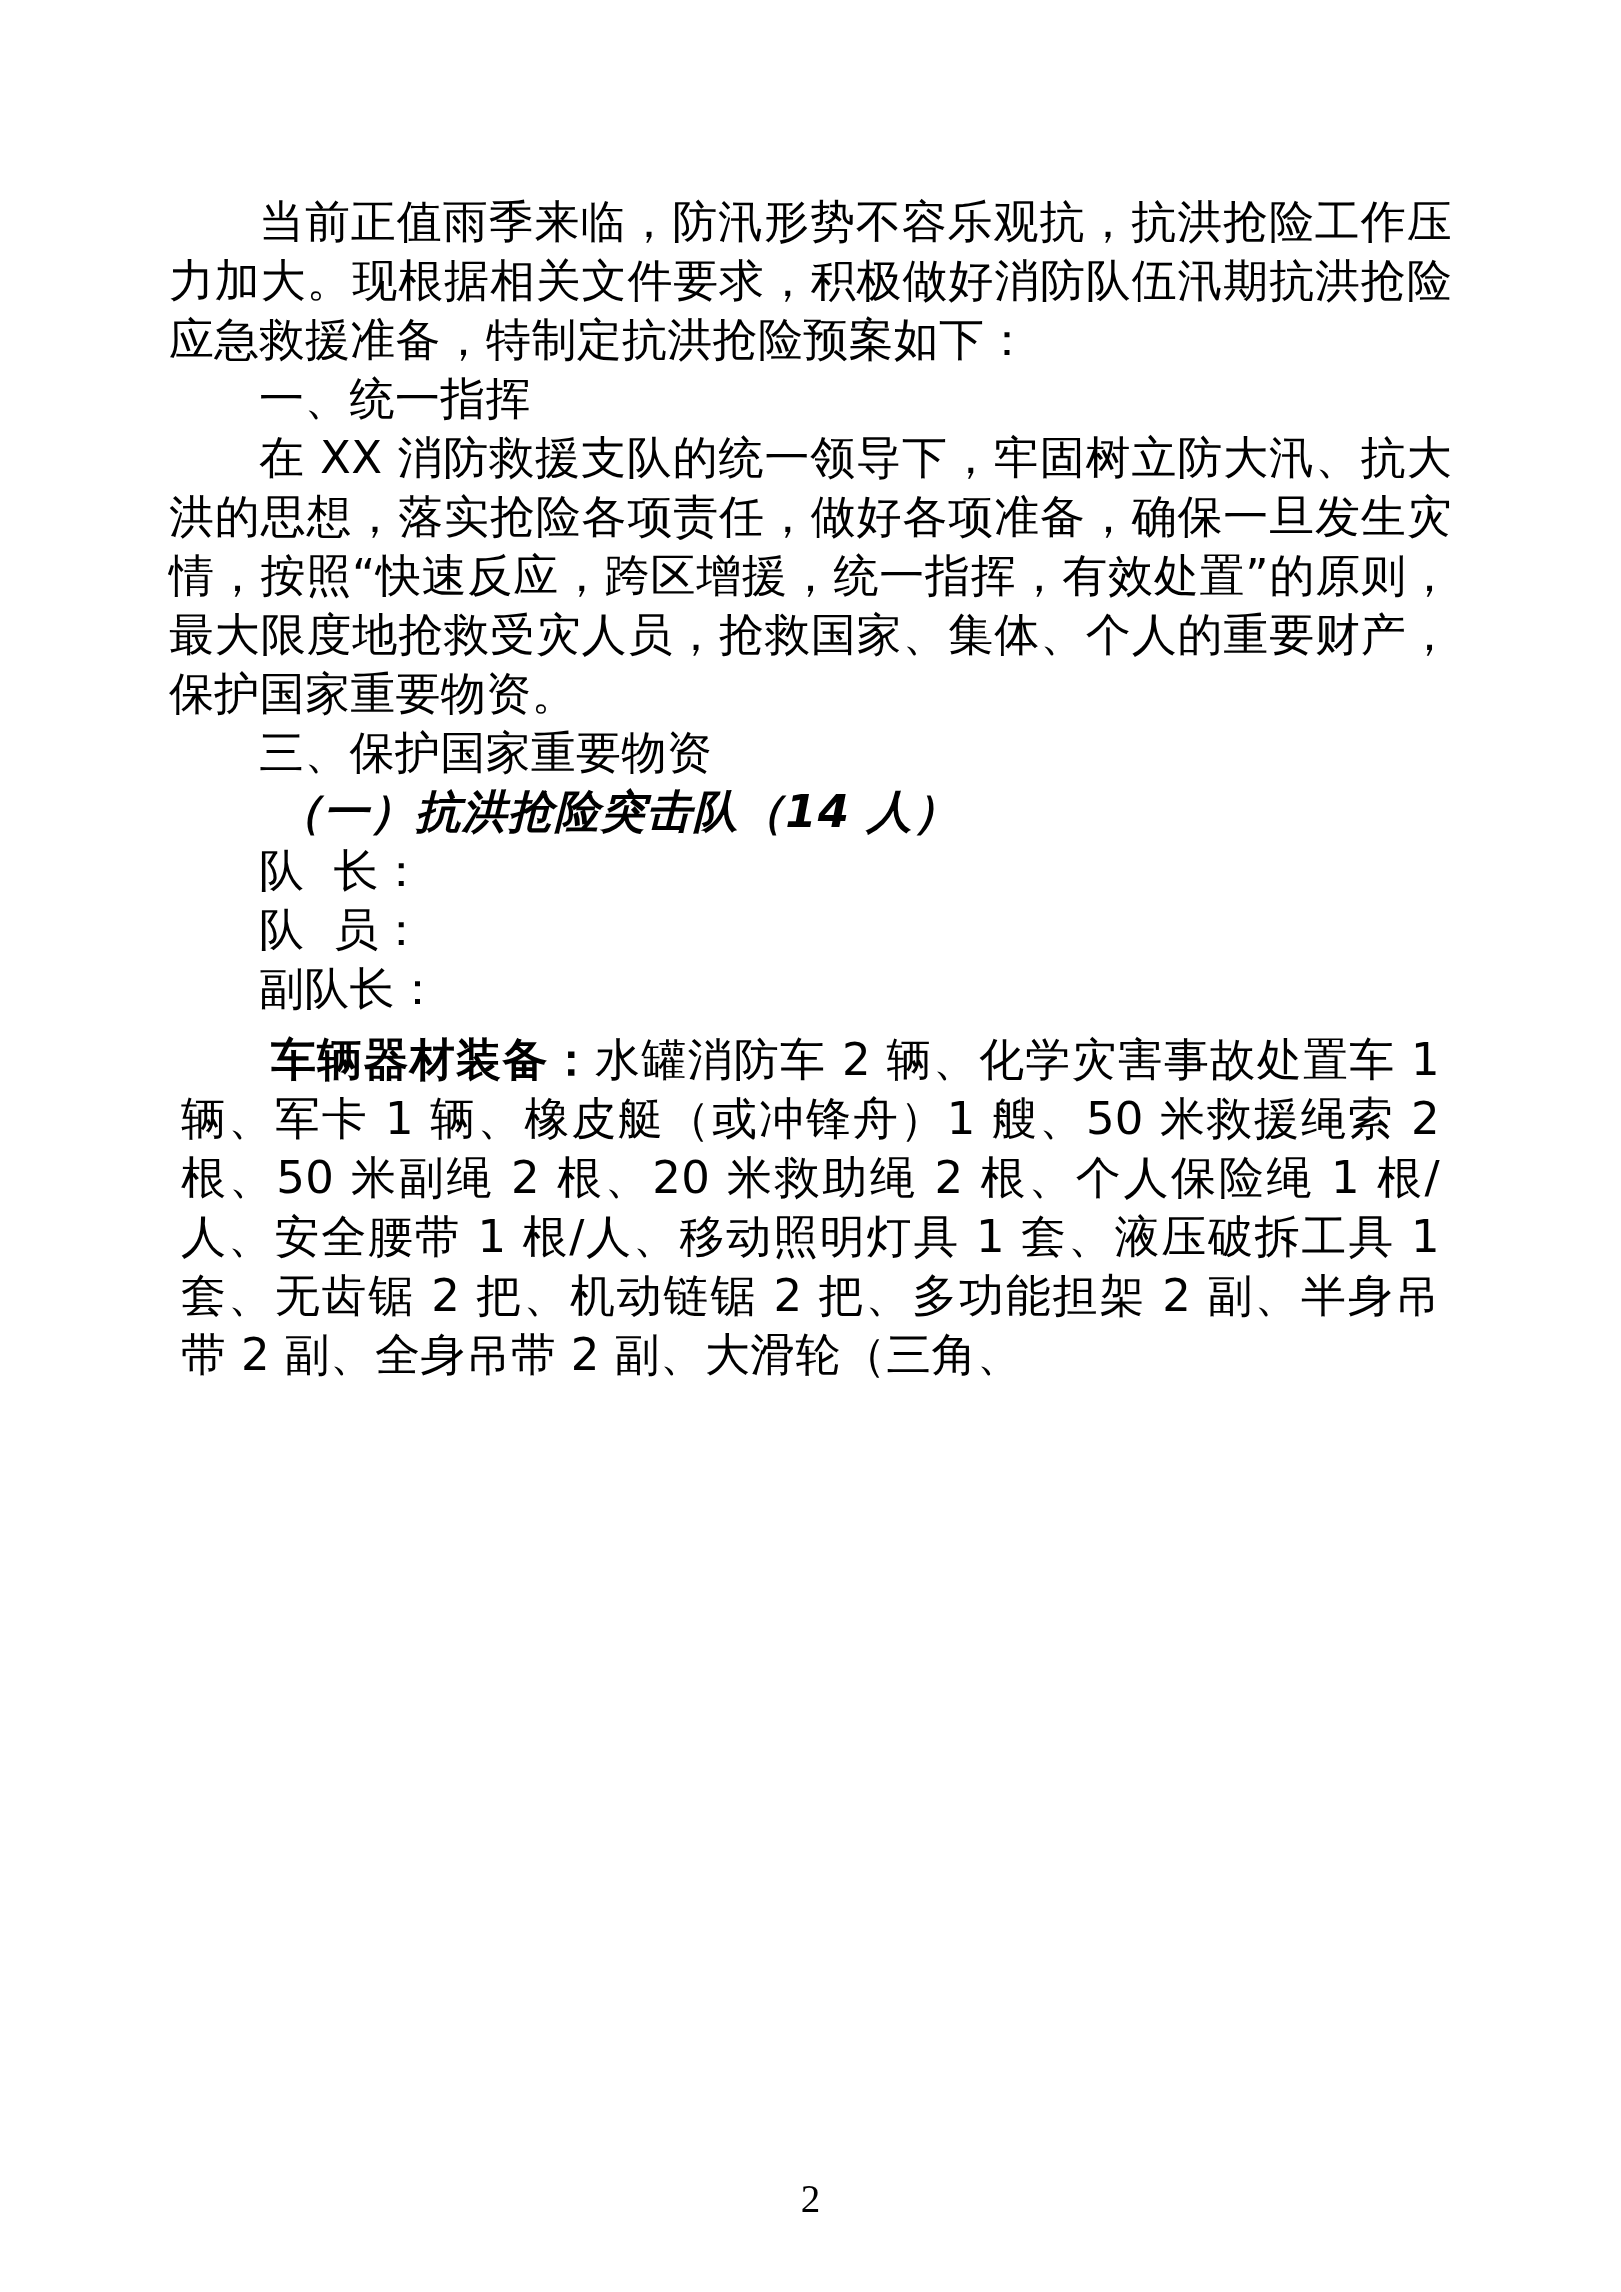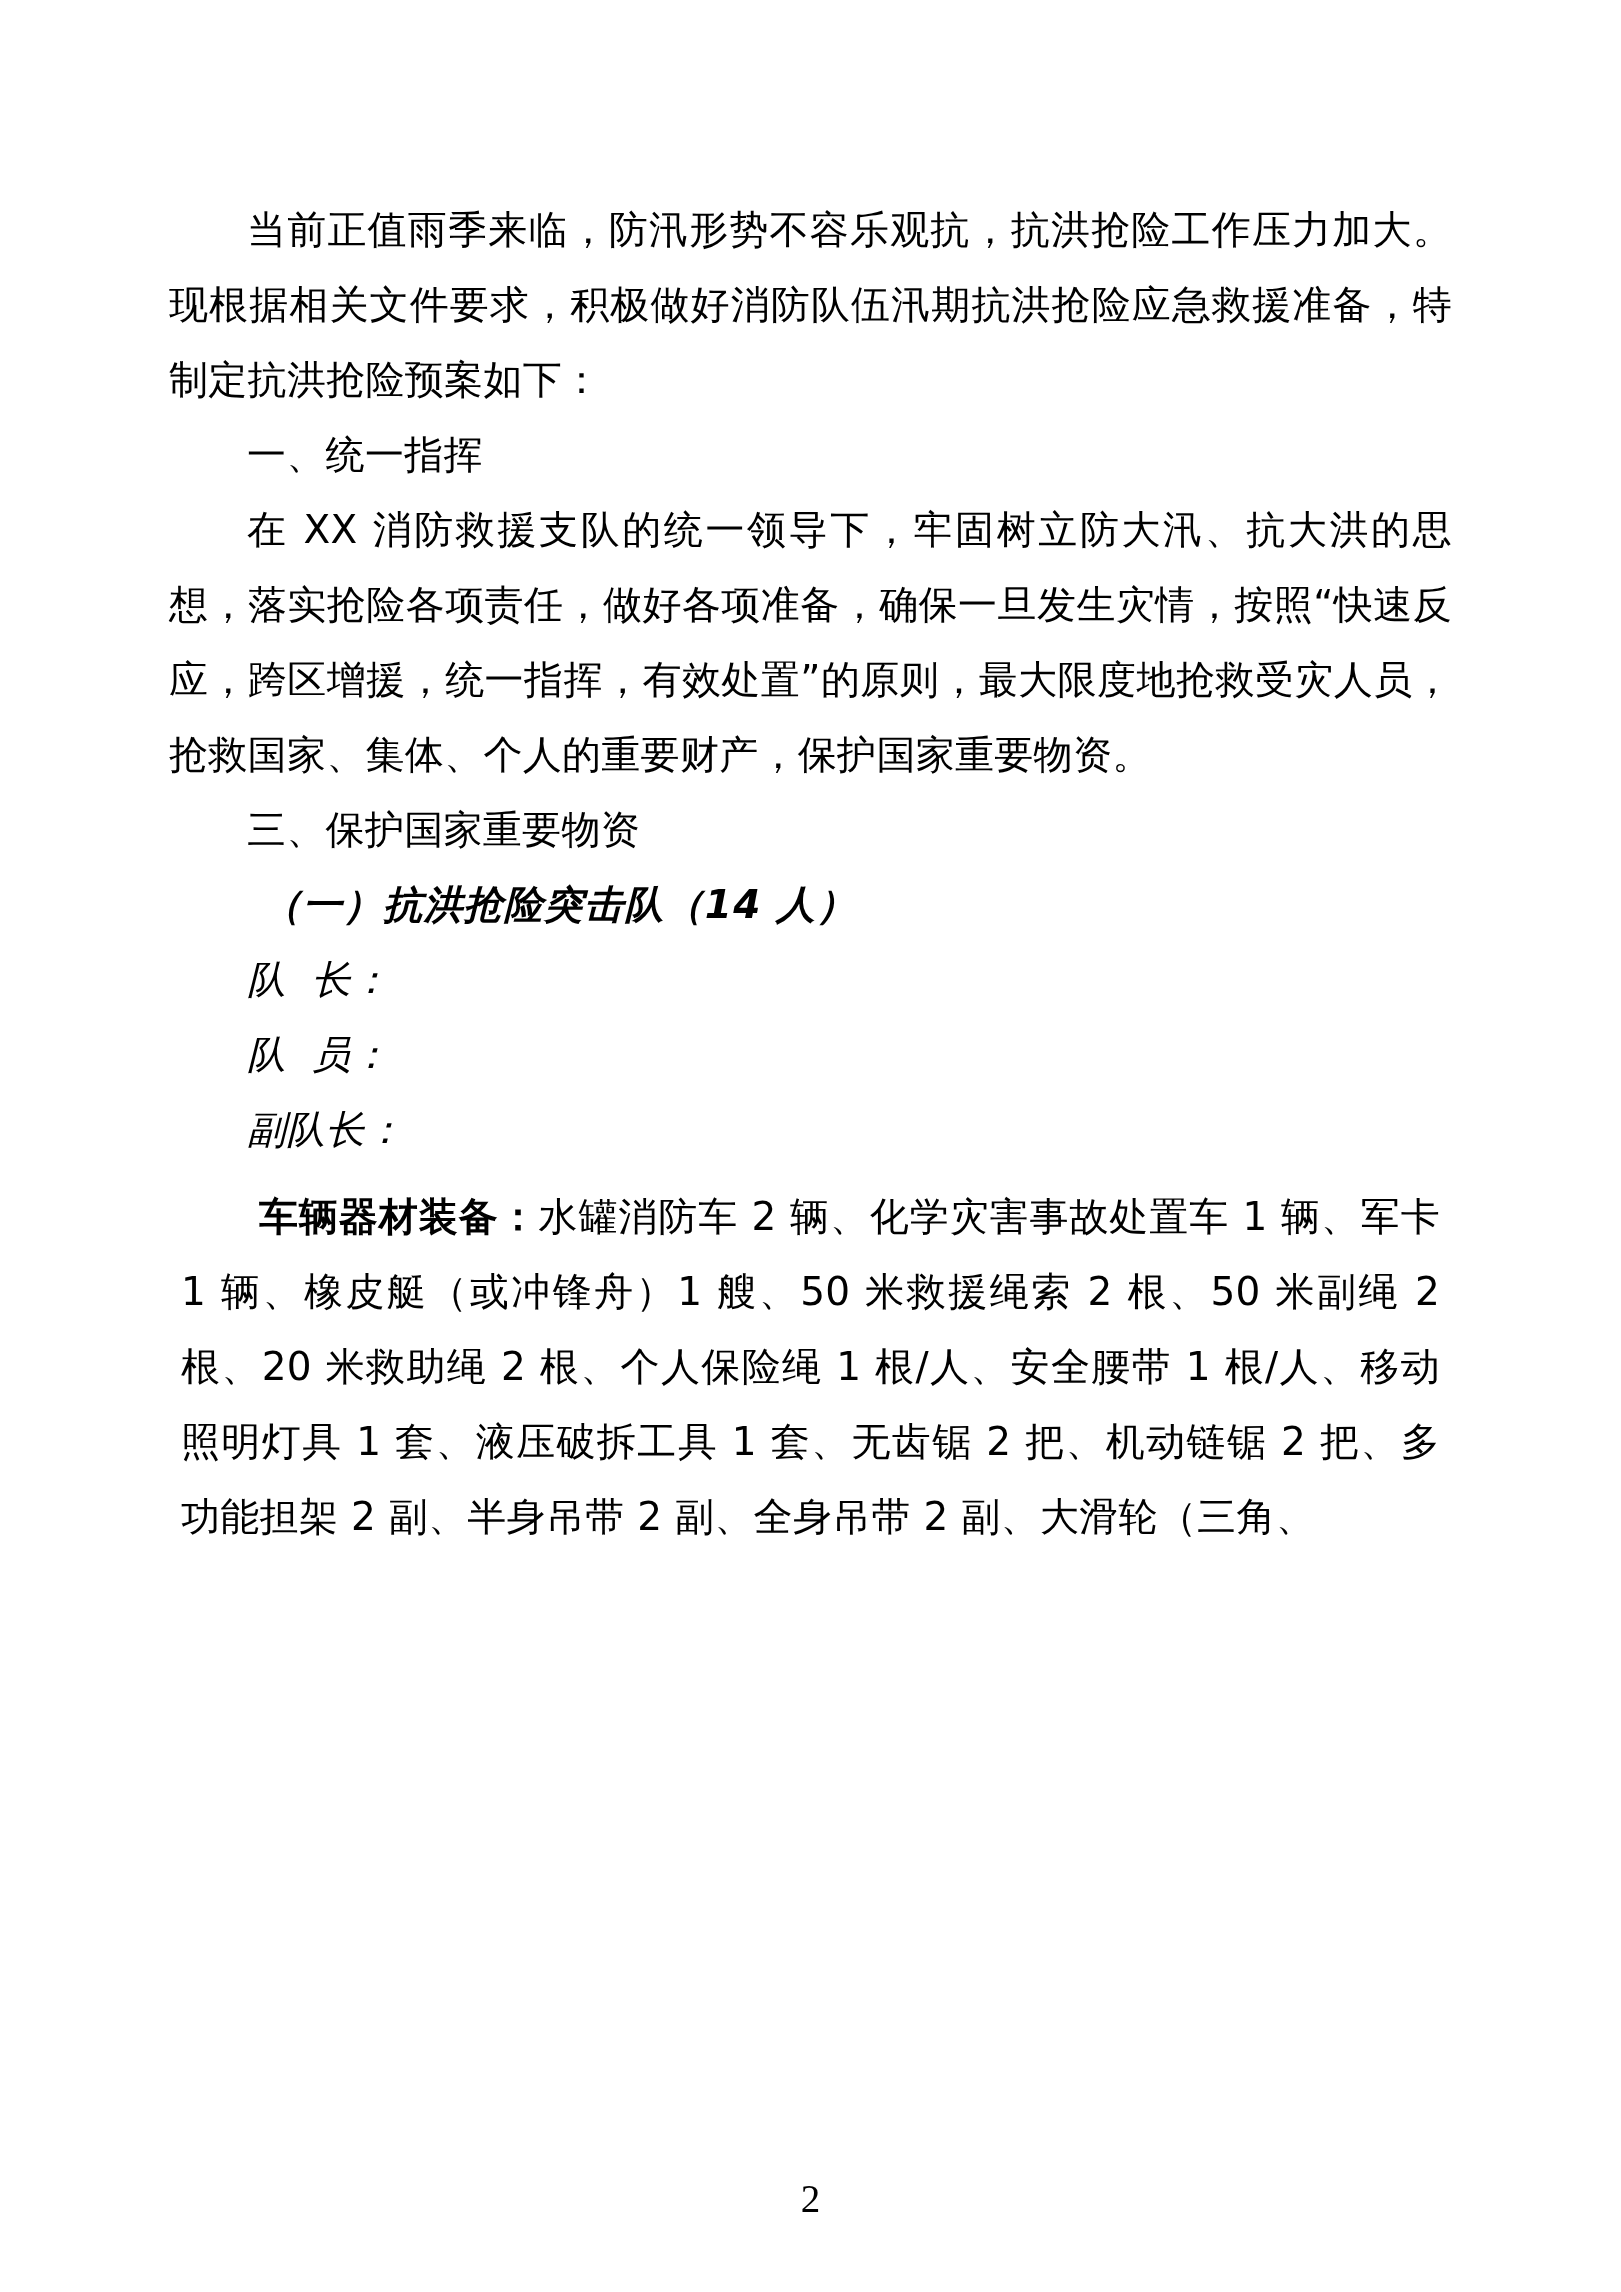--- a/index.html
+++ b/index.html
@@ -17,22 +17,22 @@
   }
   .page {
     position: relative;
     width: 1621px;
     height: 2293px;
     background: #ffffff;
     box-sizing: border-box;
     padding: 192px 169px 0 169px;
   }
   .body-text {
-    font-size: 39px;
-    line-height: 75px;
+    font-size: 45px;
+    line-height: 59px;
     text-align: justify;
     text-justify: inter-ideograph;
     letter-spacing: 0.3px;
     word-break: break-all;
   }
   .para {
     margin: 0;
     text-indent: 2em;
   }
   .heading {
@@ -43,21 +43,20 @@
     margin: 0;
     text-indent: 2.4em;
     font-weight: bold;
     letter-spacing: 1.2px;
     font-style: italic;
   }
   .roster {
     margin: 0;
     text-indent: 2em;
     white-space: pre;
-    font-style: italic;
   }
   .equip {
     margin: 12px;
     text-indent: 2em;
   }
   .equip b {
     font-weight: bold;
   }
   .page-number {
     position: absolute;

